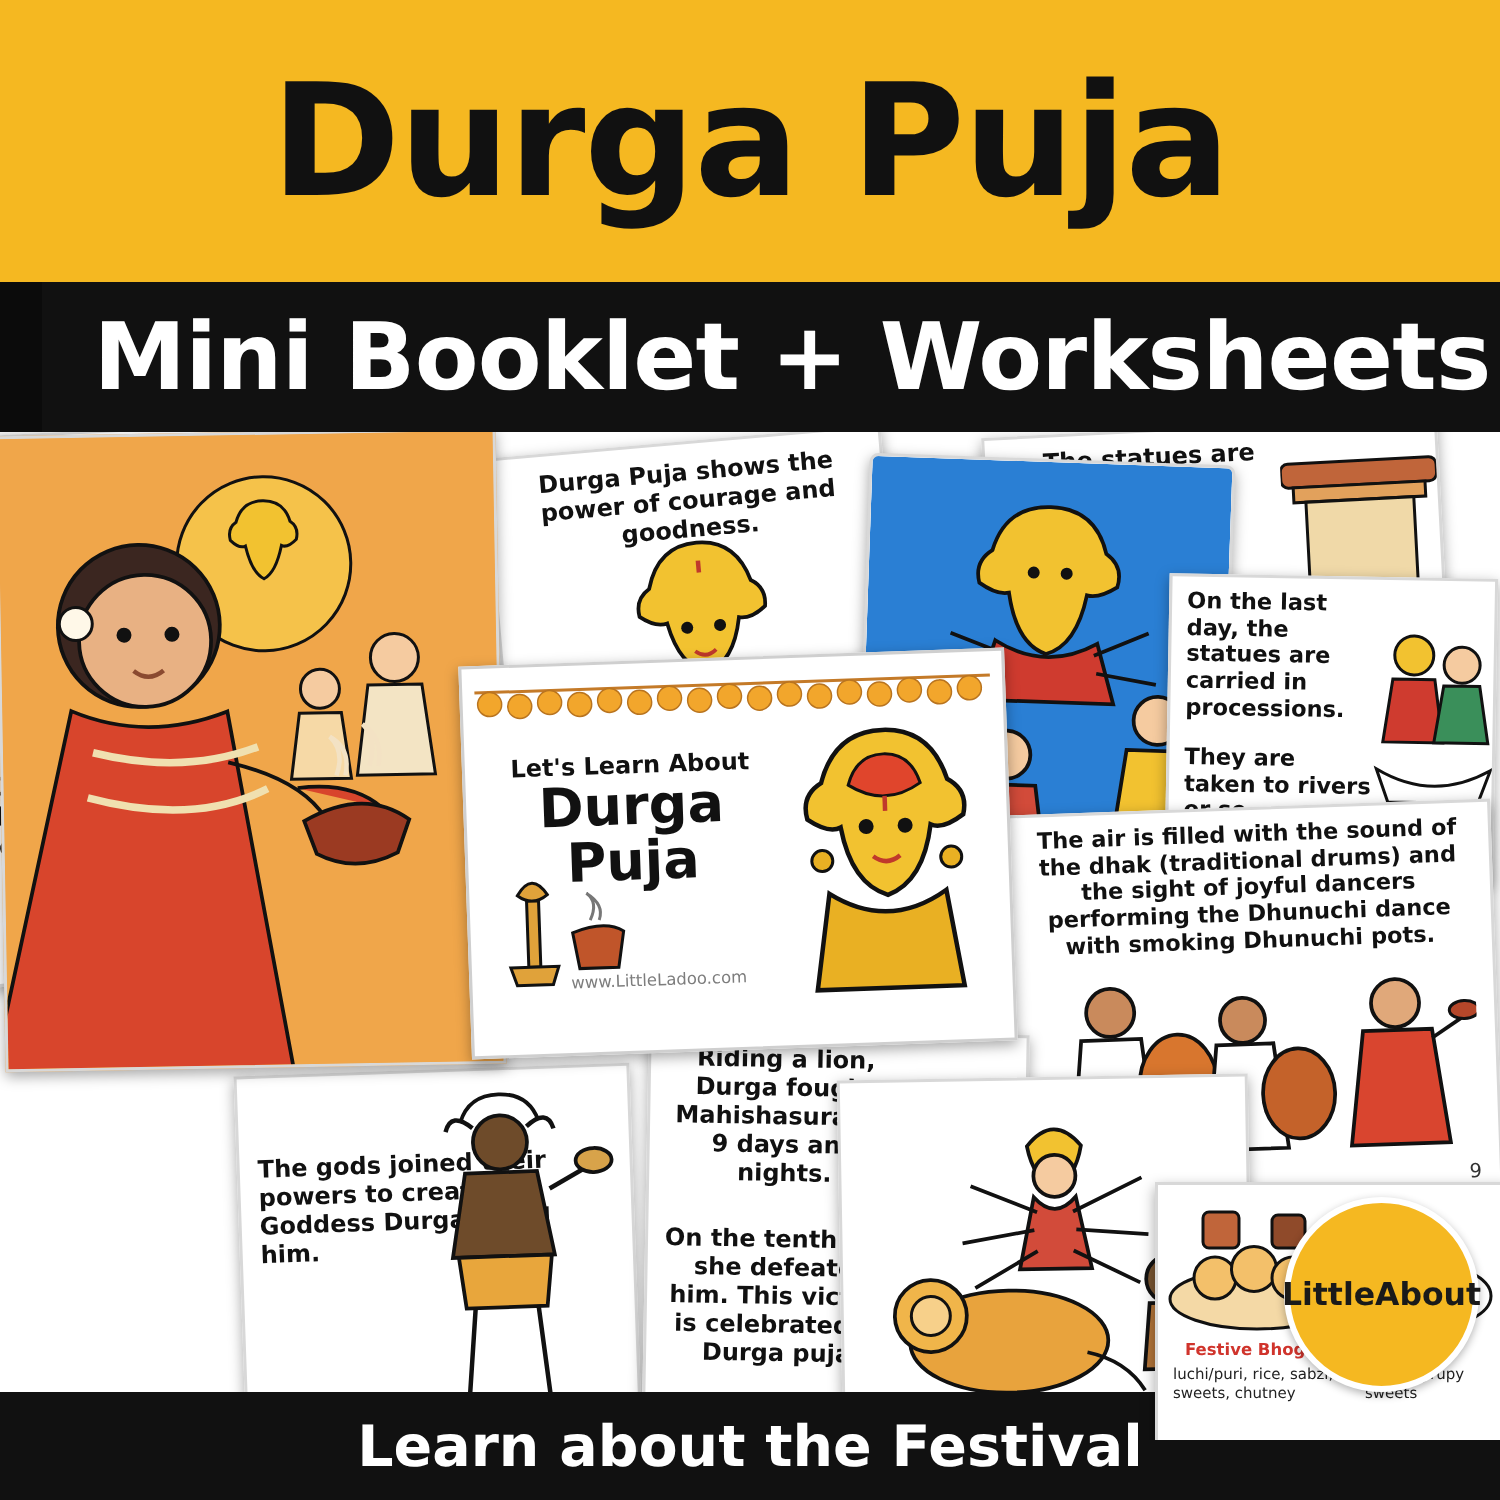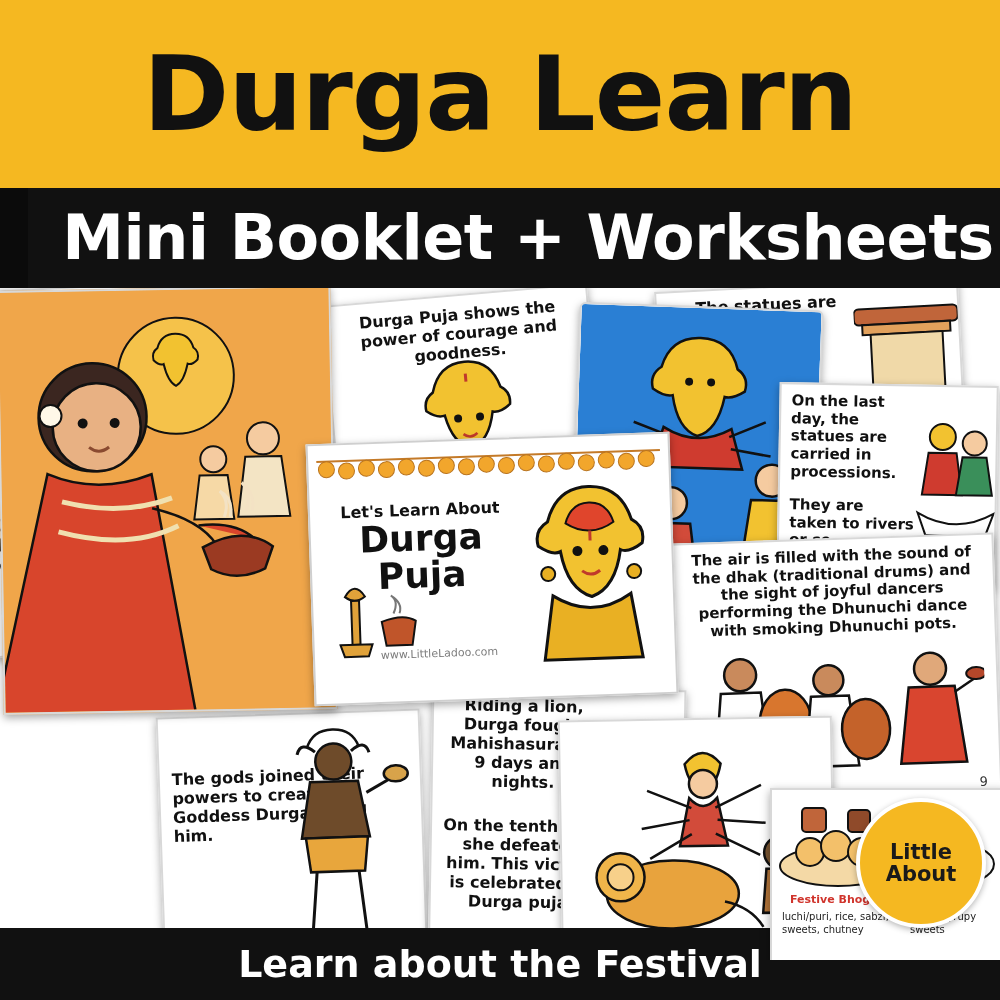--- a/index.html
+++ b/index.html
@@ -82,31 +82,31 @@
 
   
   #food{left:770px;top:500px;width:232px;height:180px;transform:rotate(0deg);z-index:20;}
   #food .label-l{position:absolute;left:18px;top:103px;font-size:11px;font-weight:bold;color:#d0342c;}
   #food .label-r{position:absolute;left:140px;top:103px;font-size:11px;font-weight:bold;color:#d0342c;}
   #food .desc-l{position:absolute;left:10px;top:120px;width:120px;font-size:10px;color:#222;line-height:1.3;}
   #food .desc-r{position:absolute;left:138px;top:120px;width:95px;font-size:10px;color:#222;line-height:1.3;}
 
   
   .logo{position:absolute;right:14px;bottom:72px;width:122px;height:122px;border-radius:50%;
-        background:#f5b821;border:4px solid #ffffff;display:flex;flex-direction:column;
+        background:#f5b821;border:4px solid #ffffff;display:flex;flex-direction:row;
         align-items:center;justify-content:center;z-index:60;box-shadow:0 2px 6px rgba(0,0,0,.3);}
   .logo span{font-family:"DejaVu Sans",sans-serif;font-weight:bold;font-size:21px;color:#1a1a1a;line-height:1.05;}
 </style>
 </head>
 <body>
 
 <div class="page">
 
   <div class="title-band">
-    <div class="title">Durga Learn</div>
+    <div class="title">Durga Puja</div>
   </div>
   <div class="subtitle-band">
     <div class="subtitle">Mini Booklet + Worksheets</div>
   </div>
 
   <div class="collage">
 
     <div class="card" id="c1">
       <div class="txt">The festival honors Goddess Durga and commemorates her victory over the powerful demon Mahishasura.</div>
       <svg class="artbox" style="left:60px;top:72px;width:210px;height:160px;" viewBox="0 0 210 160">

